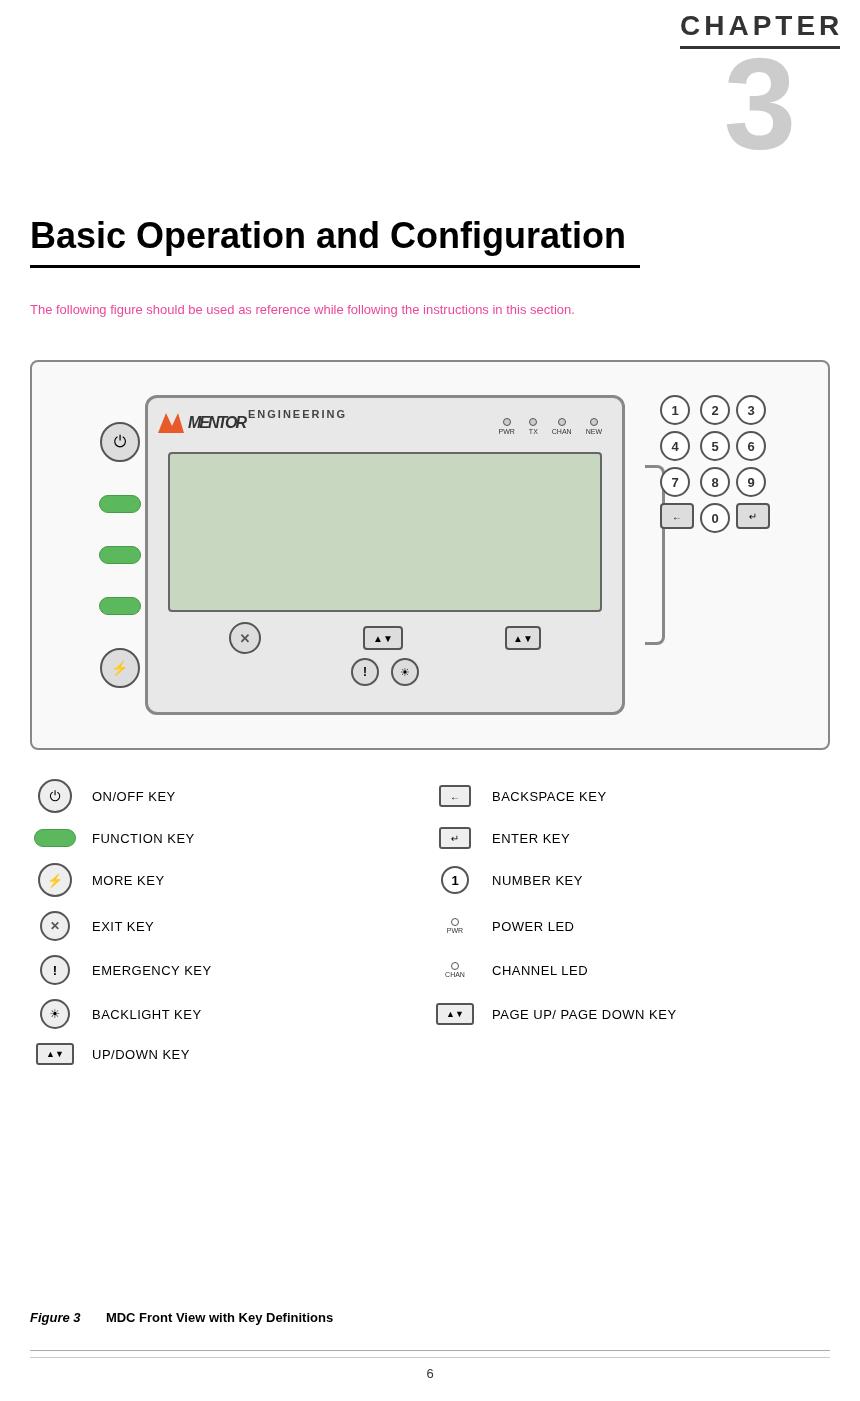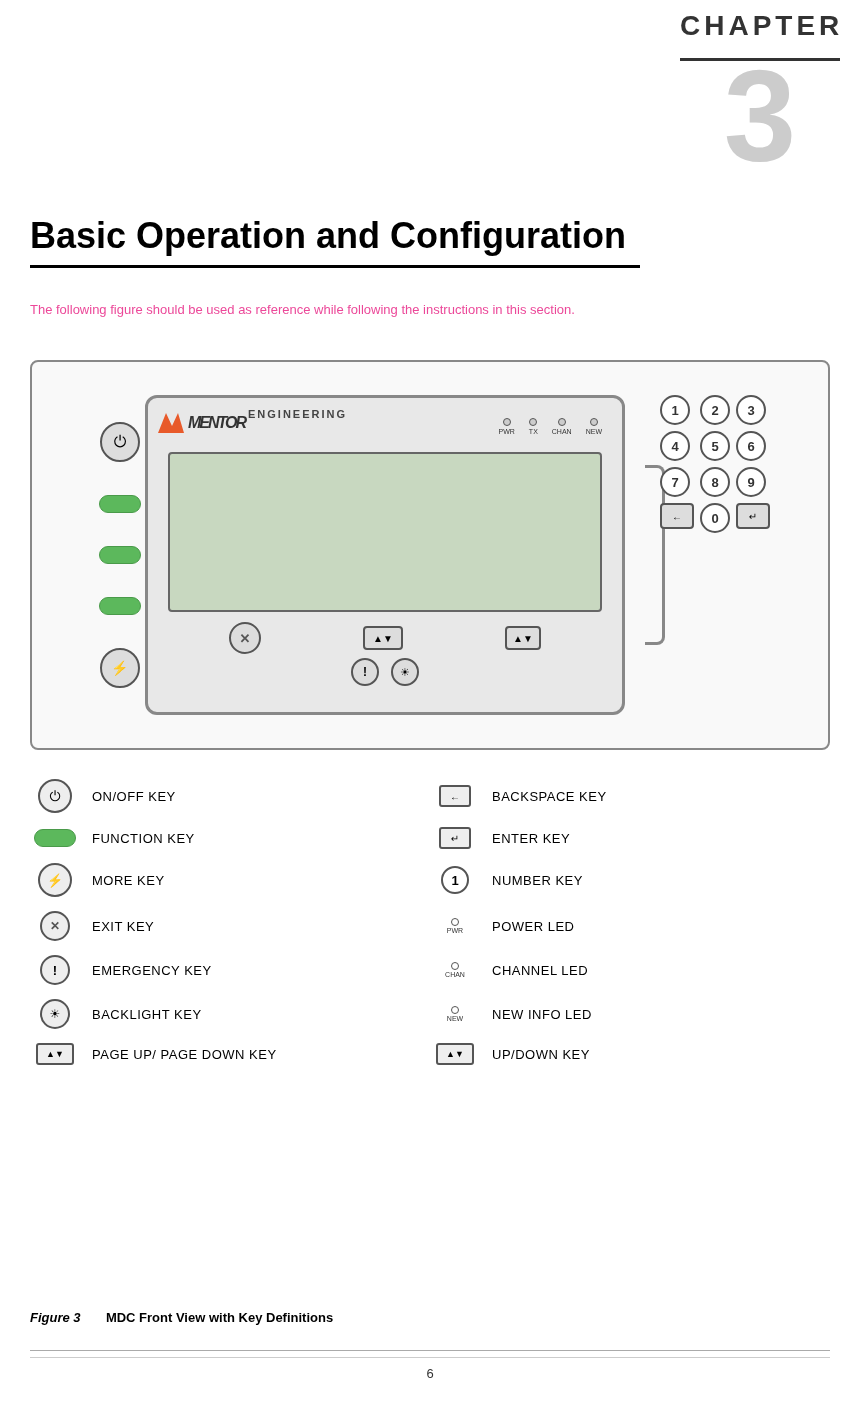--- a/index.html
+++ b/index.html
@@ -19,21 +19,21 @@
       width: 200px;
       text-align: center;
       padding: 10px 20px 10px 20px;
     }
     .chapter-word {
       font-size: 28px;
       font-weight: bold;
       letter-spacing: 4px;
       color: #333;
       border-bottom: 3px solid #333;
-      padding-bottom: 16px;
+      padding-bottom: 4px;
       margin-bottom: 0;
     }
     .chapter-number {
       font-size: 130px;
       font-weight: bold;
       color: #ccc;
       line-height: 1;
       margin-top: -10px;
     }
 
@@ -741,29 +741,20 @@
       <span class="legend-label">CHANNEL LED</span>
     </div>
 
     <div class="legend-item">
       <div class="legend-icon">
         <div class="icon-backlight">☀</div>
       </div>
       <span class="legend-label">BACKLIGHT KEY</span>
     </div>
 
-    <div class="legend-item">
-      <div class="legend-icon">
-        <div class="icon-led">
-          <div class="icon-led-circle"></div>
-          <span class="icon-led-text">NEW</span>
-        </div>
-      </div>
-      <span class="legend-label">NEW INFO LED</span>
-    </div>
 
     <div class="legend-item">
       <div class="legend-icon">
         <div class="icon-pageupdown">
           <div class="icon-nav-key">▲▼</div>
         </div>
       </div>
       <span class="legend-label">PAGE UP/ PAGE DOWN KEY</span>
     </div>
 

